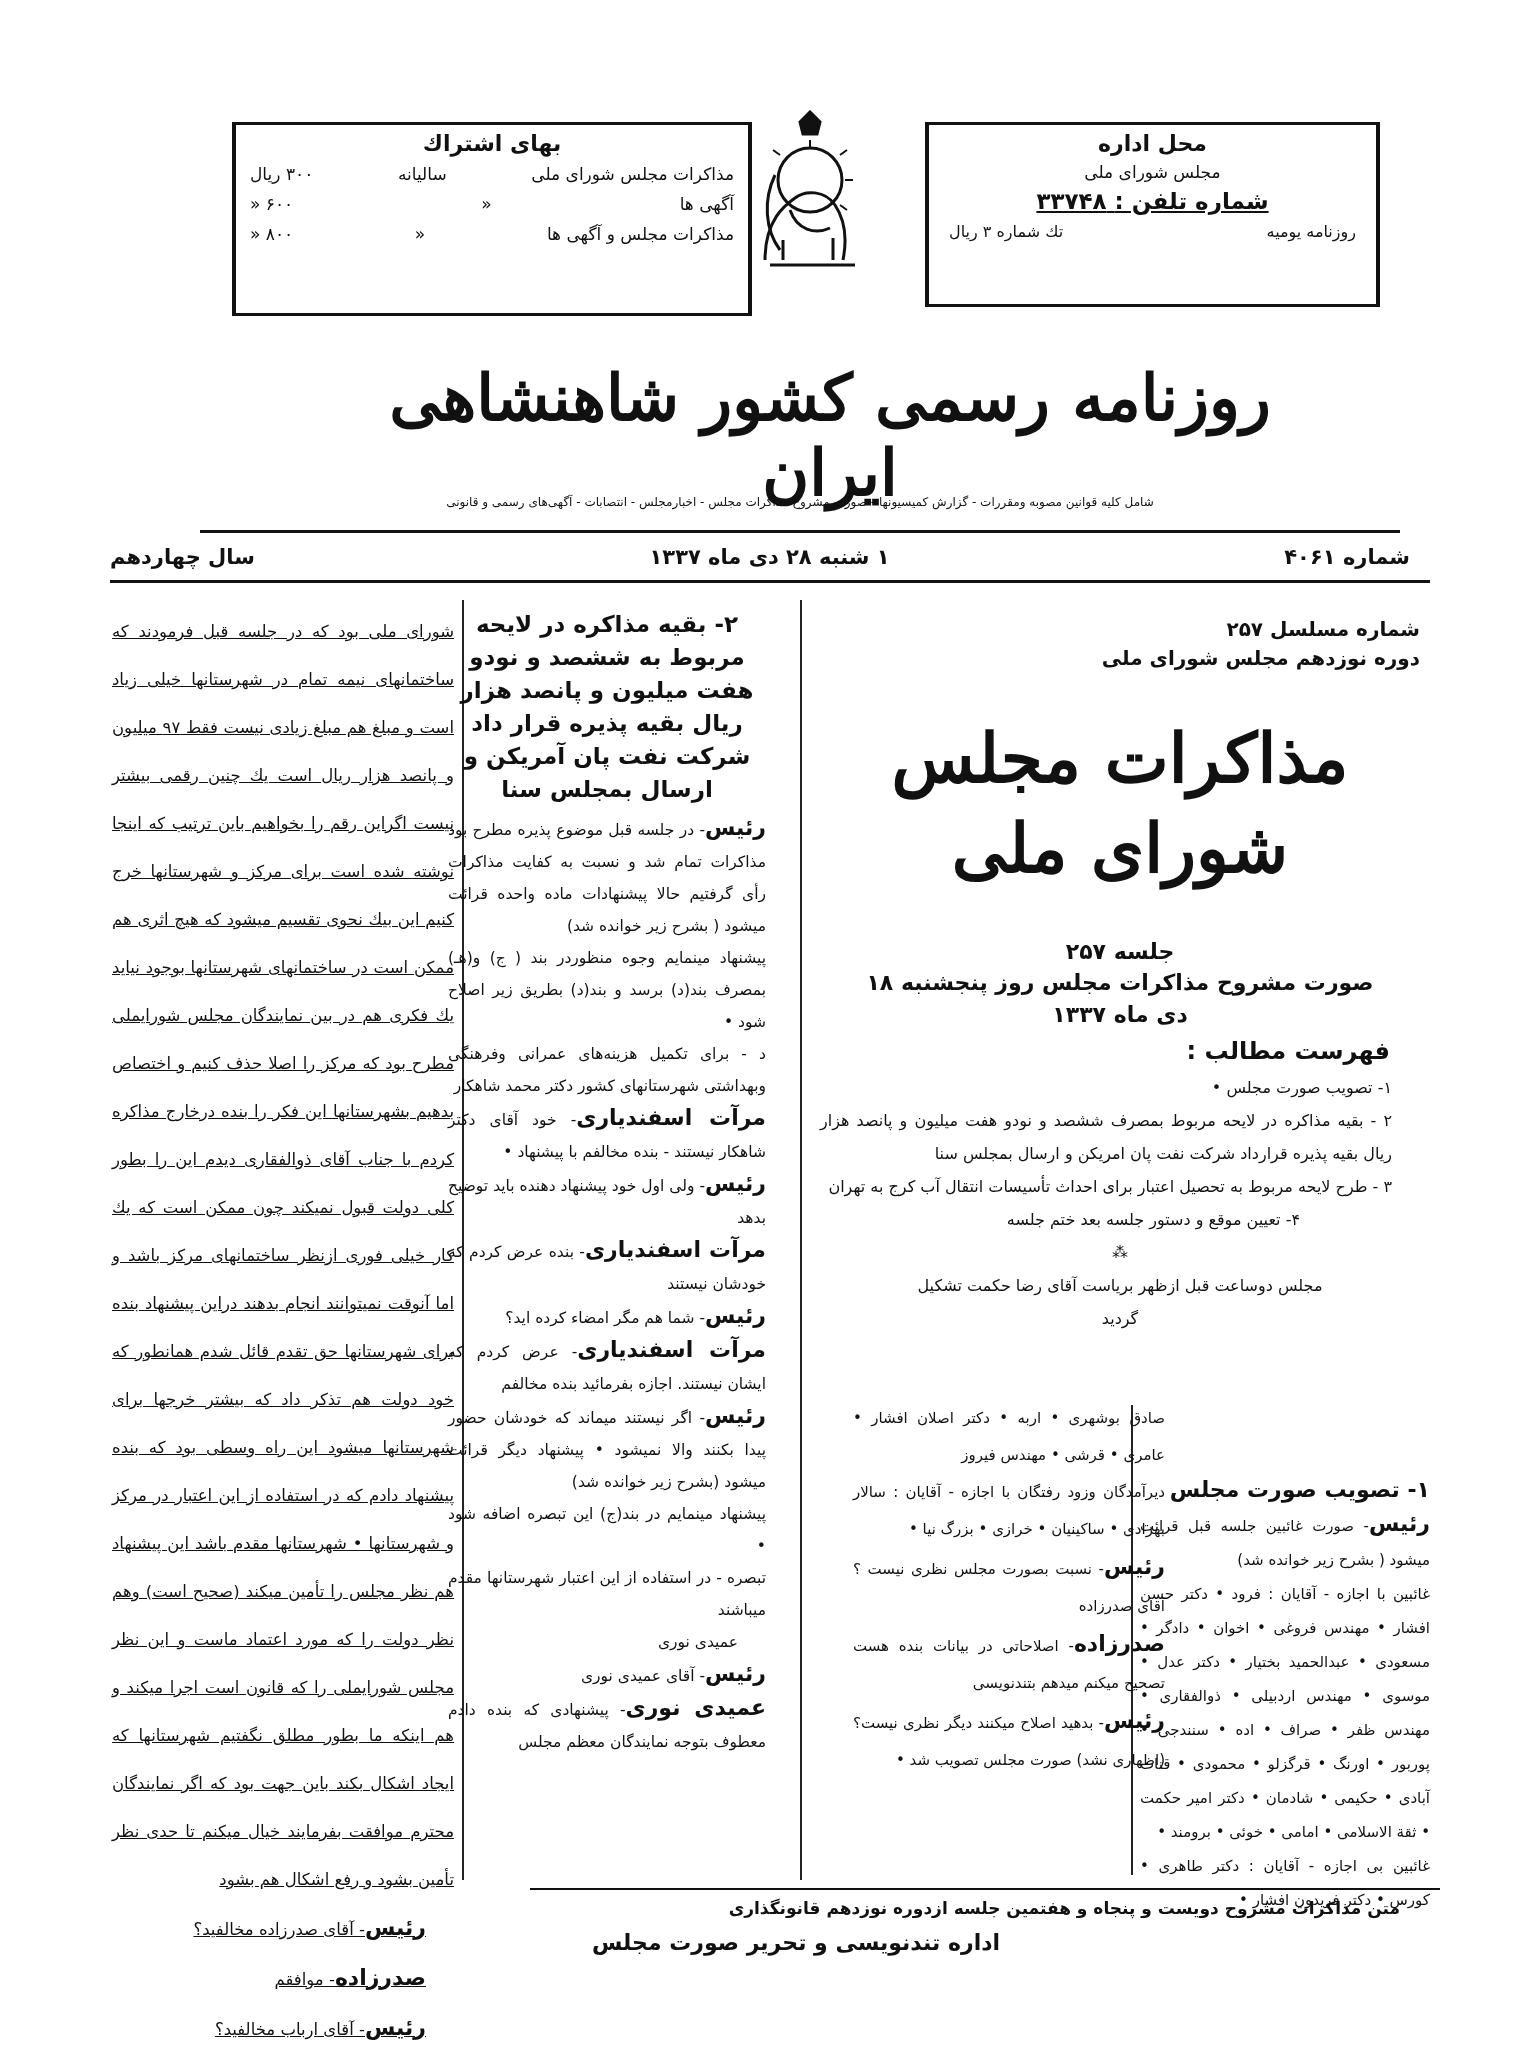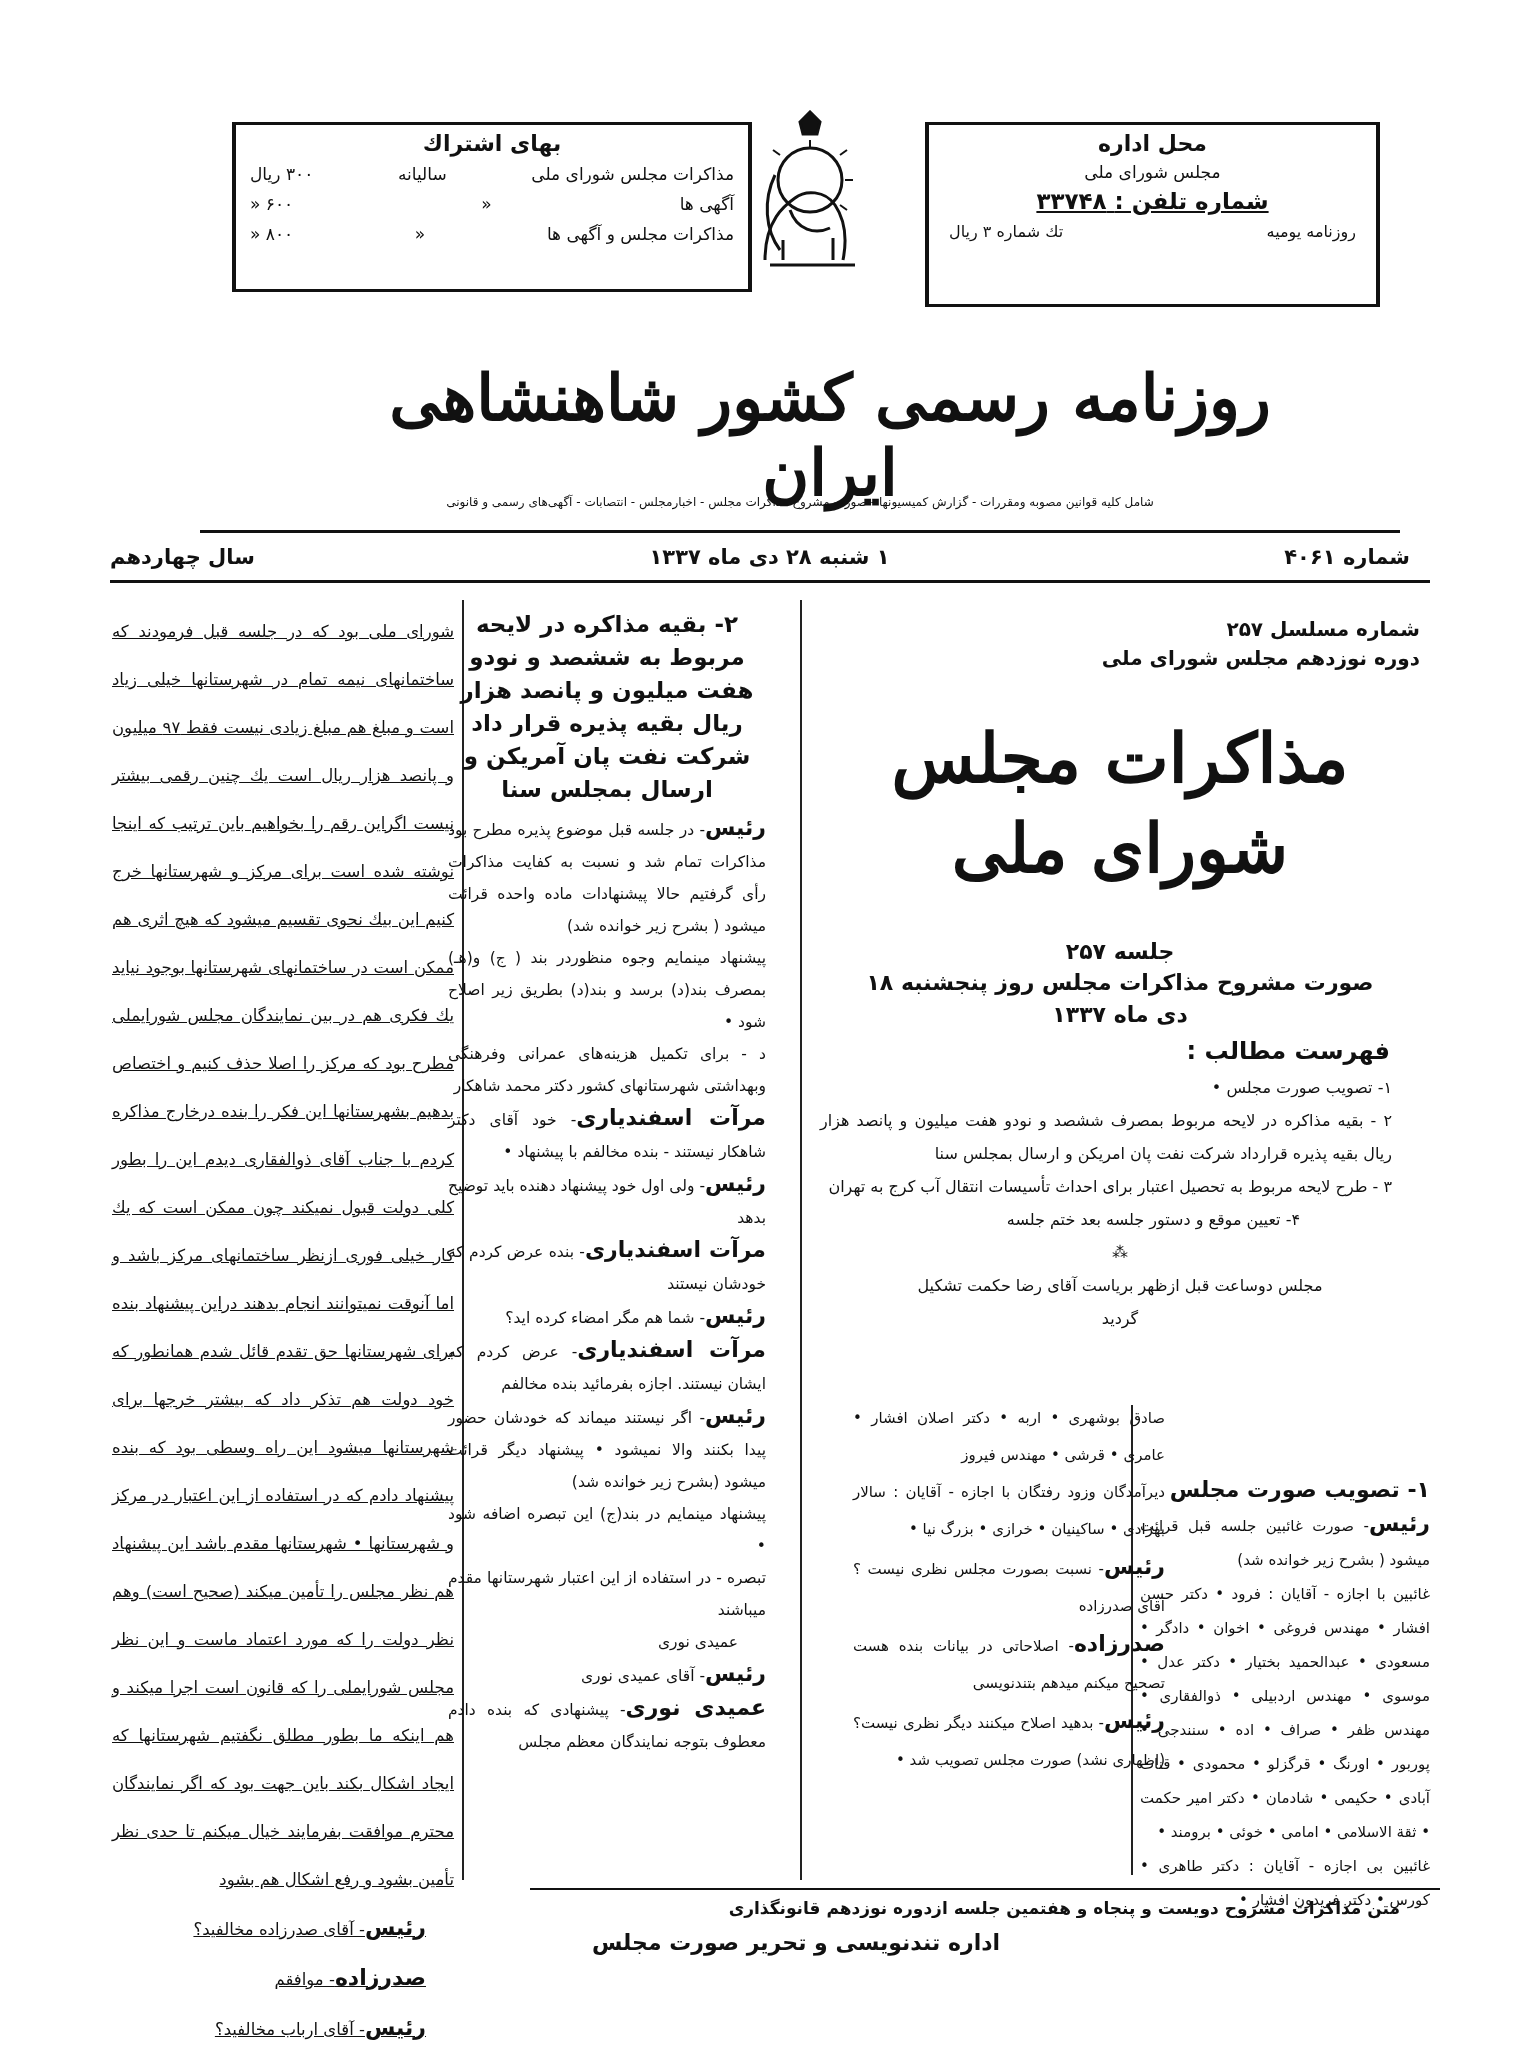--- a/index.html
+++ b/index.html
@@ -15,21 +15,21 @@
   .col p { margin:0; }
   .spk { font-weight:bold; font-size:22px; }
   .indent { padding-right:28px; }
   .masthead { font-family:"DejaVu Serif", serif; font-weight:bold; font-size:64px; letter-spacing:2px; }
   .title-big { font-family:"DejaVu Serif", serif; font-weight:bold; font-size:68px; }
   .row { display:flex; justify-content:space-between; }
 </style>
 </head>
 <body>
 
-<div class="abs box" style="left:232px; top:122px; width:520px; height:170px; padding:6px 14px;">
+<div class="abs box" style="left:232px; top:122px; width:520px; height:194px; padding:6px 14px;">
   <div class="center bold" style="font-size:22px;">بهای اشتراك</div>
   <div class="row" style="font-size:17px; margin-top:8px;">
     <span>مذاکرات مجلس شورای ملی</span>
     <span>سالیانه</span>
     <span>۳۰۰ ریال</span>
   </div>
   <div class="row" style="font-size:17px; margin-top:10px;">
     <span>آگهی ها</span>
     <span>«</span>
     <span>۶۰۰ «</span>

